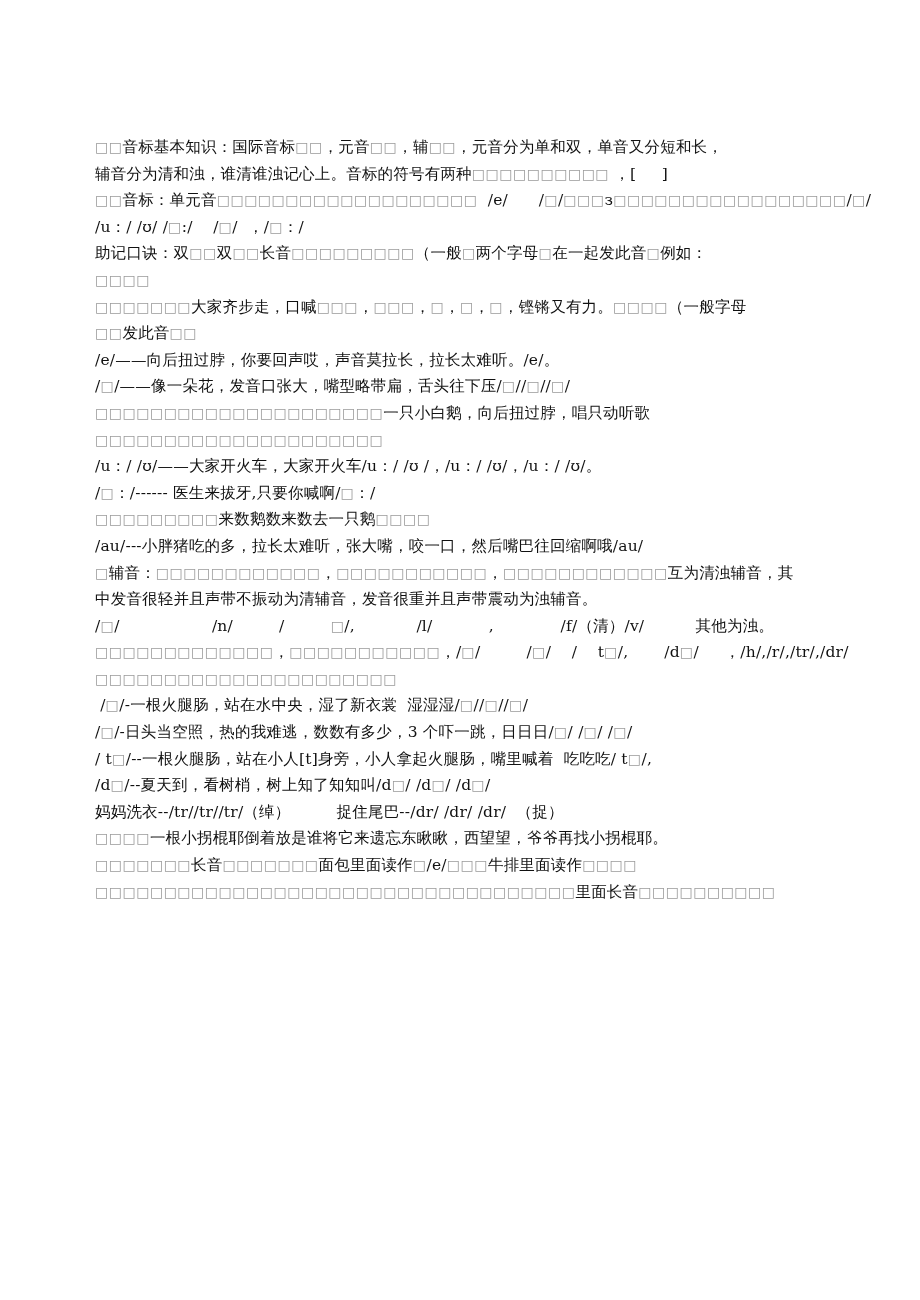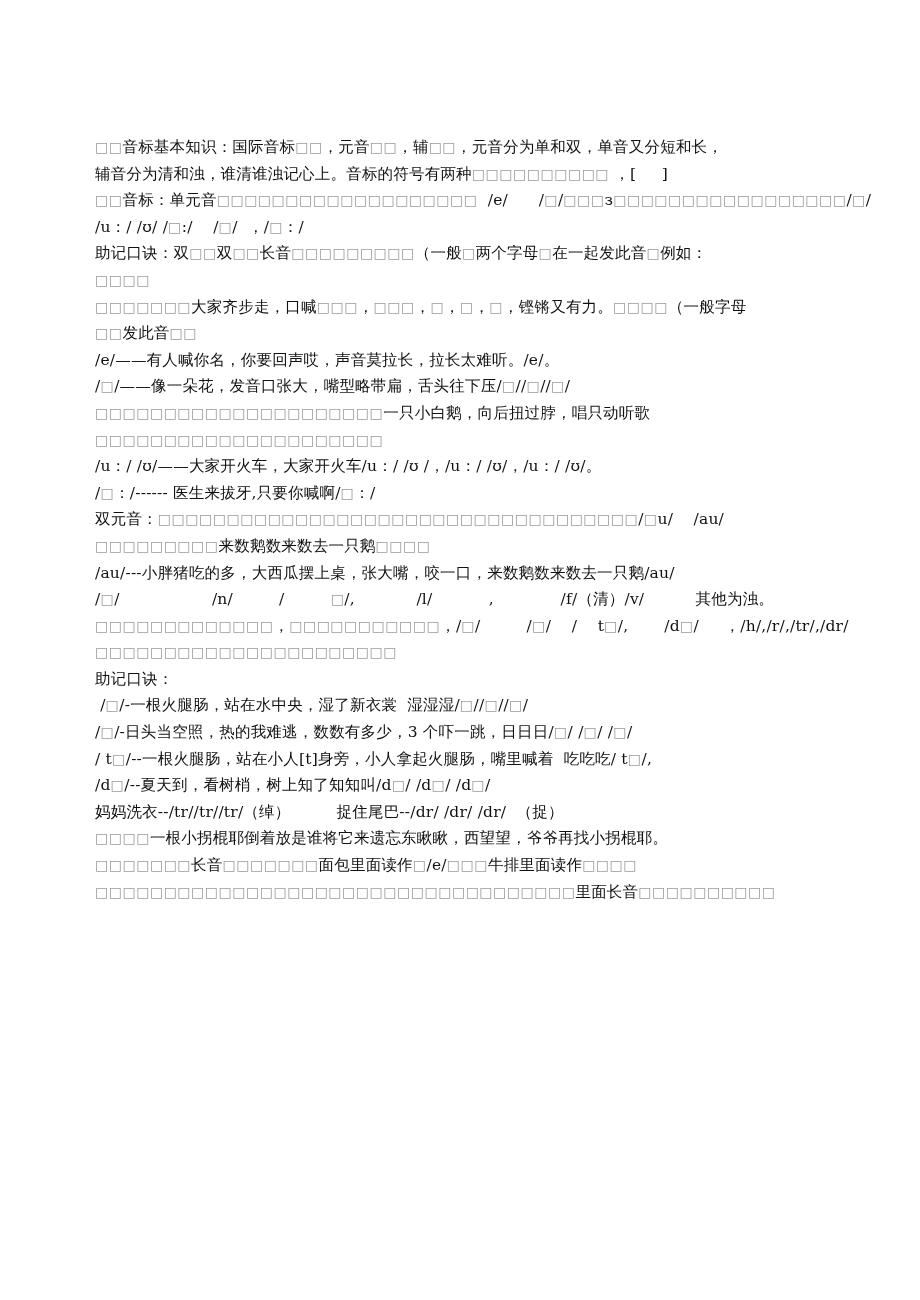--- a/index.html
+++ b/index.html
@@ -41,33 +41,33 @@
 
 <div class="page" id="page">
     <div class="line"><span class="tofu">□□</span>音标基本知识：国际音标<span class="tofu">□□</span>，元音<span class="tofu">□□</span>，辅<span class="tofu">□□</span>，元音分为单和双，单音又分短和长，</div>
     <div class="line">辅音分为清和浊，谁清谁浊记心上。音标的符号有两种<span class="tofu">□□□□□□□□□□</span> ，[     ]</div>
     <div class="line"><span class="tofu">□□</span>音标：单元音<span class="tofu">□□□□□□□□□□□□□□□□□□□</span>  /e/      /<span class="tofu">□</span>/<span class="tofu">□□□</span>з<span class="tofu">□□□□□□□□□□□□□□□□□</span>/<span class="tofu">□</span>/</div>
     <div class="line">/u：/ /ʊ/ /<span class="tofu">□</span>:/    /<span class="tofu">□</span>/  ，/<span class="tofu">□</span>：/</div>
     <div class="line">助记口诀：双<span class="tofu">□□</span>双<span class="tofu">□□</span>长音<span class="tofu">□□□□□□□□□</span>（一般<span class="tofu">□</span>两个字母<span class="tofu">□</span>在一起发此音<span class="tofu">□</span>例如：</div>
     <div class="line"><span class="tofu">□□□□</span></div>
     <div class="line"><span class="tofu">□□□□□□□</span>大家齐步走，口喊<span class="tofu">□□□</span>，<span class="tofu">□□□</span>，<span class="tofu">□</span>，<span class="tofu">□</span>，<span class="tofu">□</span>，铿锵又有力。<span class="tofu">□□□□</span>（一般字母</div>
     <div class="line"><span class="tofu">□□</span>发此音<span class="tofu">□□</span></div>
-    <div class="line">/e/——有人喊你名，你要回声哎，声音莫拉长，拉长太难听。/e/。</div>
+    <div class="line">/e/——向后扭过脖，你要回声哎，声音莫拉长，拉长太难听。/e/。</div>
     <div class="line">/<span class="tofu">□</span>/——像一朵花，发音口张大，嘴型略带扁，舌头往下压/<span class="tofu">□</span>//<span class="tofu">□</span>//<span class="tofu">□</span>/</div>
     <div class="line"><span class="tofu">□□□□□□□□□□□□□□□□□□□□□</span>一只小白鹅，向后扭过脖，唱只动听歌</div>
     <div class="line"><span class="tofu">□□□□□□□□□□□□□□□□□□□□□</span></div>
     <div class="line">/u：/ /ʊ/——大家开火车，大家开火车/u：/ /ʊ /，/u：/ /ʊ/，/u：/ /ʊ/。</div>
     <div class="line">/<span class="tofu">□</span>：/------ 医生来拔牙,只要你喊啊/<span class="tofu">□</span>：/</div>
-    <div class="line">双元音：<span class="tofu">□□□□□□□□□□□□□□□□□□□□□□□□□□□□□□□□□□□</span>/<span class="tofu">□</span>u/    /au/</div>
     <div class="line"><span class="tofu">□□□□□□□□□</span>来数鹅数来数去一只鹅<span class="tofu">□□□□</span></div>
-    <div class="line">/au/---小胖猪吃的多，大西瓜摆上桌，张大嘴，咬一口，来数鹅数来数去一只鹅/au/</div>
+    <div class="line">/au/---小胖猪吃的多，拉长太难听，张大嘴，咬一口，然后嘴巴往回缩啊哦/au/</div>
+    <div class="line"><span class="tofu">□</span>辅音：<span class="tofu">□□□□□□□□□□□□</span>，<span class="tofu">□□□□□□□□□□□</span>，<span class="tofu">□□□□□□□□□□□□</span>互为清浊辅音，其</div>
+    <div class="line">中发音很轻并且声带不振动为清辅音，发音很重并且声带震动为浊辅音。</div>
     <div class="line">/<span class="tofu">□</span>/                  /n/         /         <span class="tofu">□</span>/,            /l/           ,             /f/（清）/v/          其他为浊。</div>
     <div class="line"><span class="tofu">□□□□□□□□□□□□□</span>，<span class="tofu">□□□□□□□□□□□</span>，/<span class="tofu">□</span>/         /<span class="tofu">□</span>/    /    t<span class="tofu">□</span>/,       /d<span class="tofu">□</span>/     ，/h/,/r/,/tr/,/dr/</div>
     <div class="line"><span class="tofu">□□□□□□□□□□□□□□□□□□□□□□</span></div>
-    <div class="line">助记口诀：</div>
     <div class="line"> /<span class="tofu">□</span>/-一根火腿肠，站在水中央，湿了新衣裳  湿湿湿/<span class="tofu">□</span>//<span class="tofu">□</span>//<span class="tofu">□</span>/</div>
     <div class="line">/<span class="tofu">□</span>/-日头当空照，热的我难逃，数数有多少，3 个吓一跳，日日日/<span class="tofu">□</span>/ /<span class="tofu">□</span>/ /<span class="tofu">□</span>/</div>
     <div class="line">/ t<span class="tofu">□</span>/--一根火腿肠，站在小人[t]身旁，小人拿起火腿肠，嘴里喊着  吃吃吃/ t<span class="tofu">□</span>/,</div>
     <div class="line">/d<span class="tofu">□</span>/--夏天到，看树梢，树上知了知知叫/d<span class="tofu">□</span>/ /d<span class="tofu">□</span>/ /d<span class="tofu">□</span>/</div>
     <div class="line">妈妈洗衣--/tr//tr//tr/（绰）         捉住尾巴--/dr/ /dr/ /dr/  （捉）</div>
     <div class="line"><span class="tofu">□□□□</span>一根小拐棍耶倒着放是谁将它来遗忘东瞅瞅，西望望，爷爷再找小拐棍耶。</div>
     <div class="line"><span class="tofu">□□□□□□□</span>长音<span class="tofu">□□□□□□□</span>面包里面读作<span class="tofu">□</span>/e/<span class="tofu">□□□</span>牛排里面读作<span class="tofu">□□□□</span></div>
     <div class="line"><span class="tofu">□□□□□□□□□□□□□□□□□□□□□□□□□□□□□□□□□□□</span>里面长音<span class="tofu">□□□□□□□□□□</span></div>
   </div>
 

